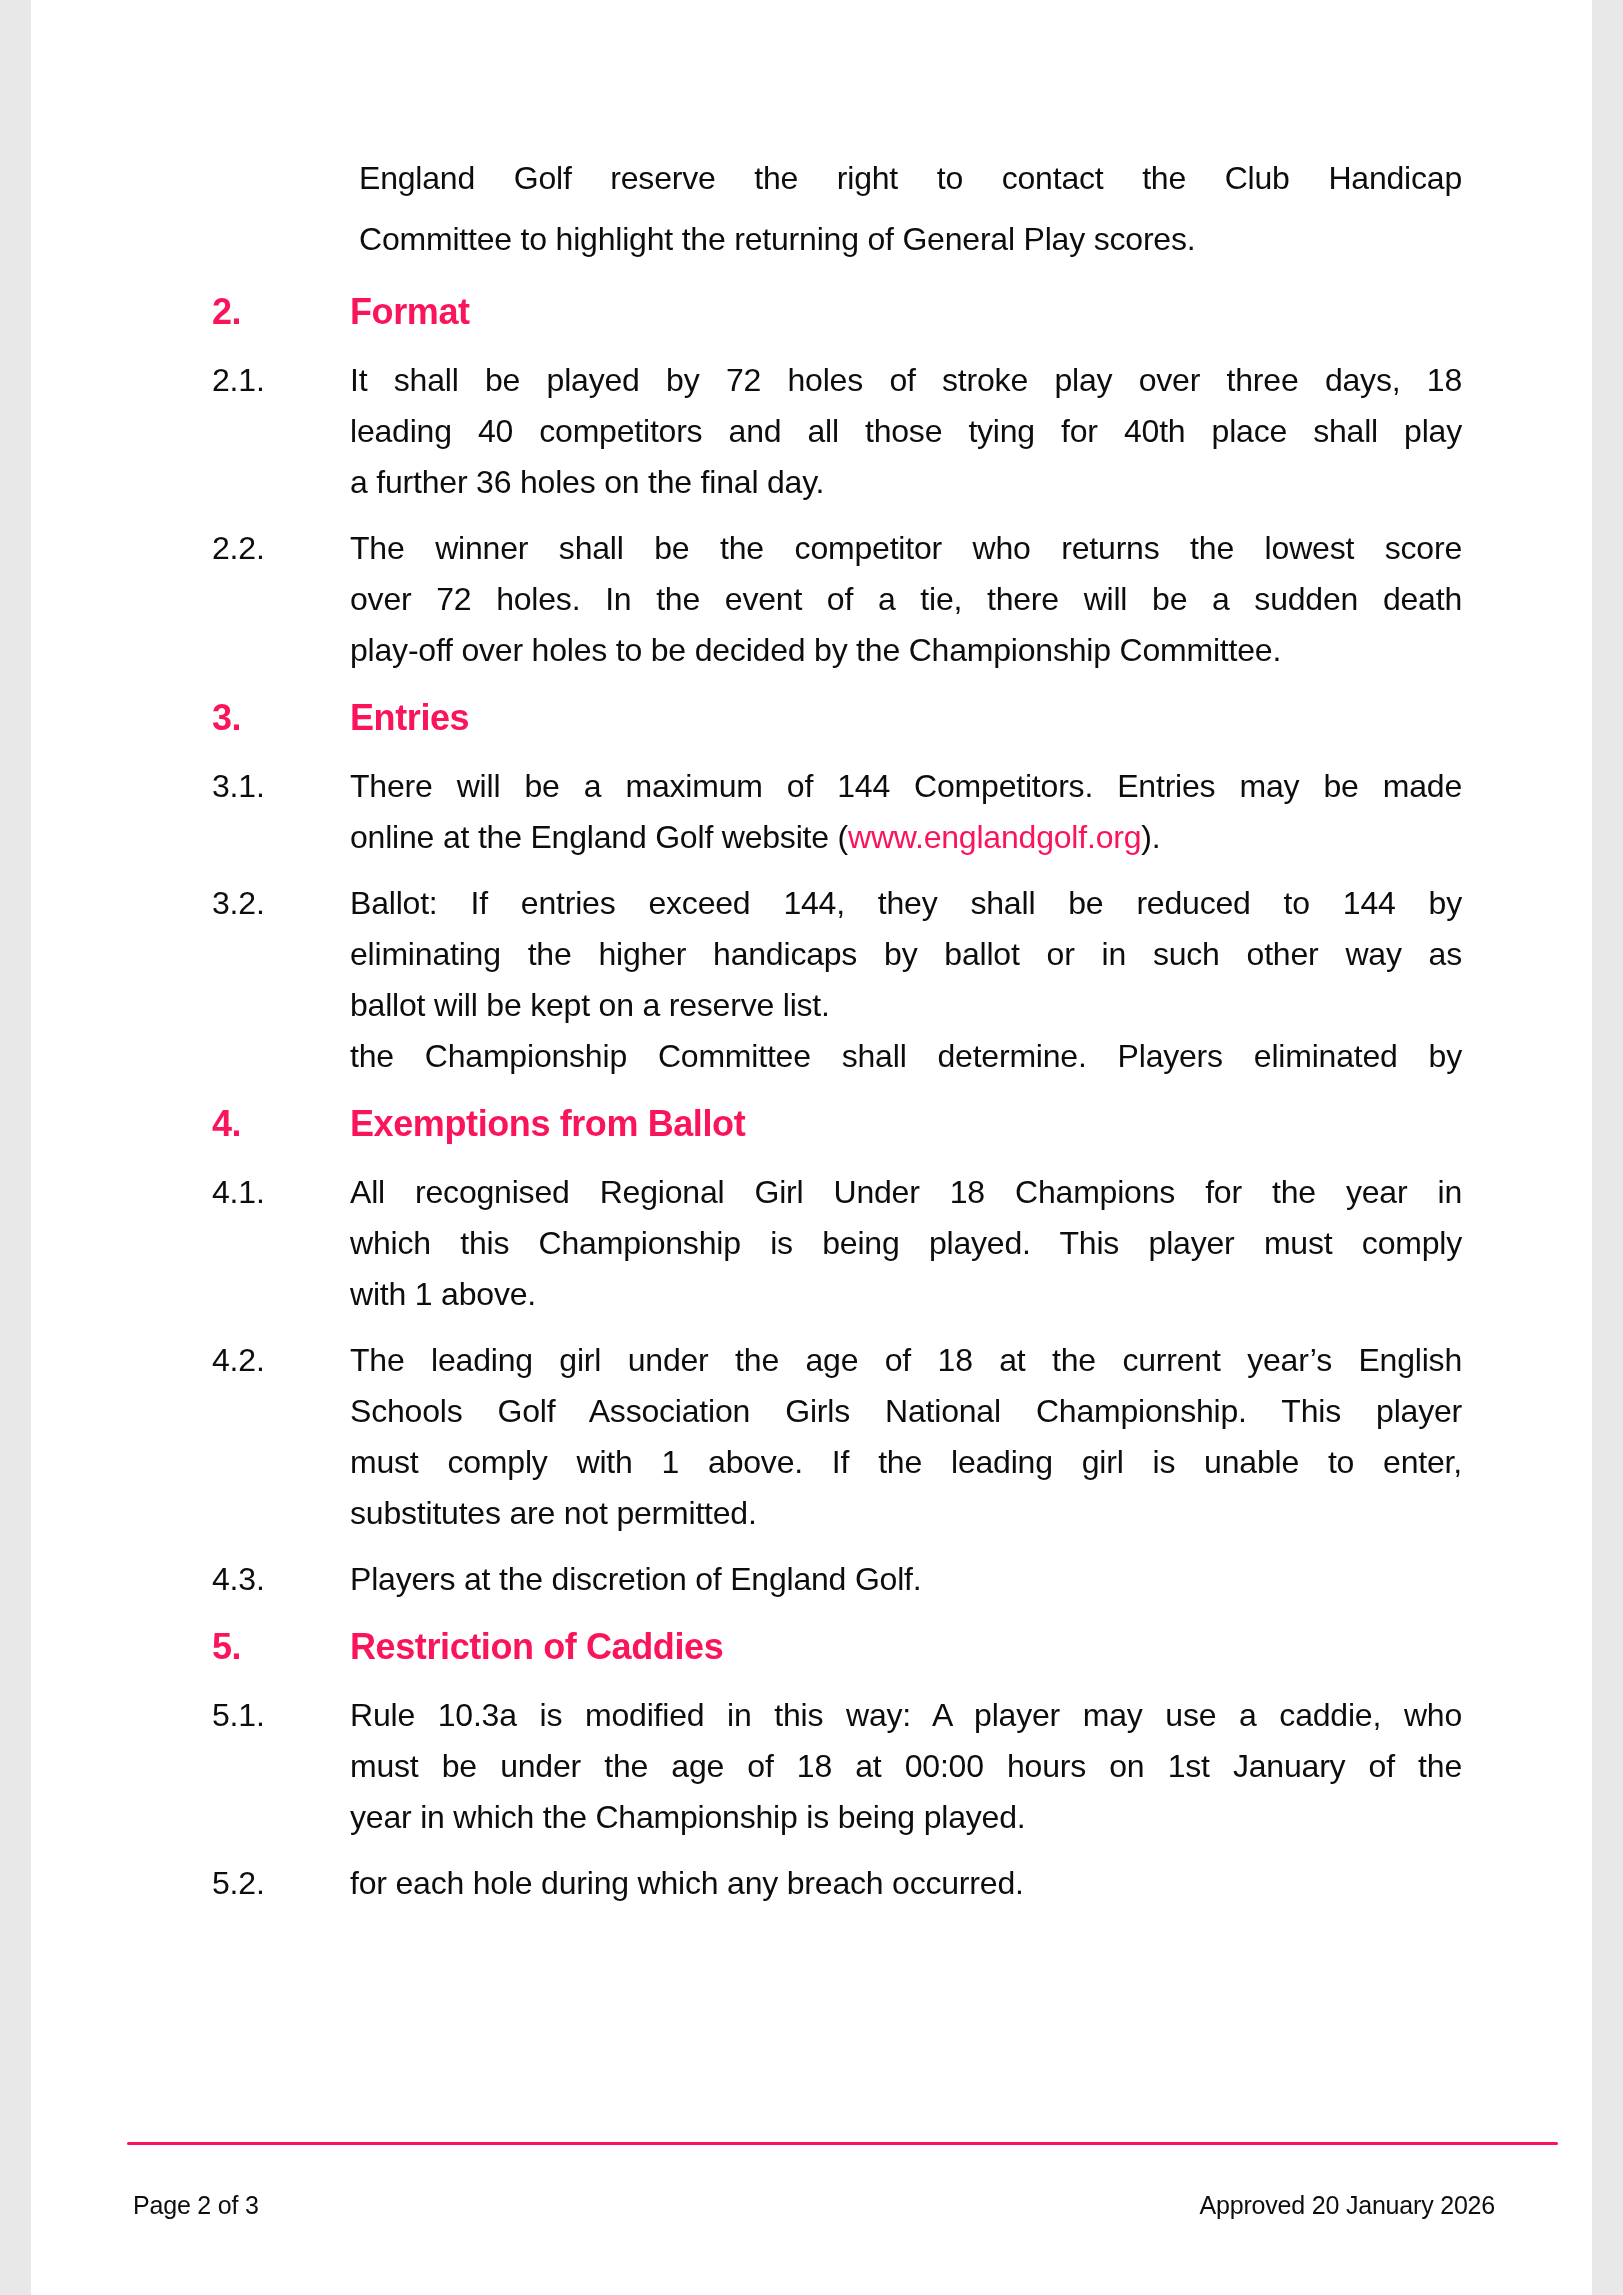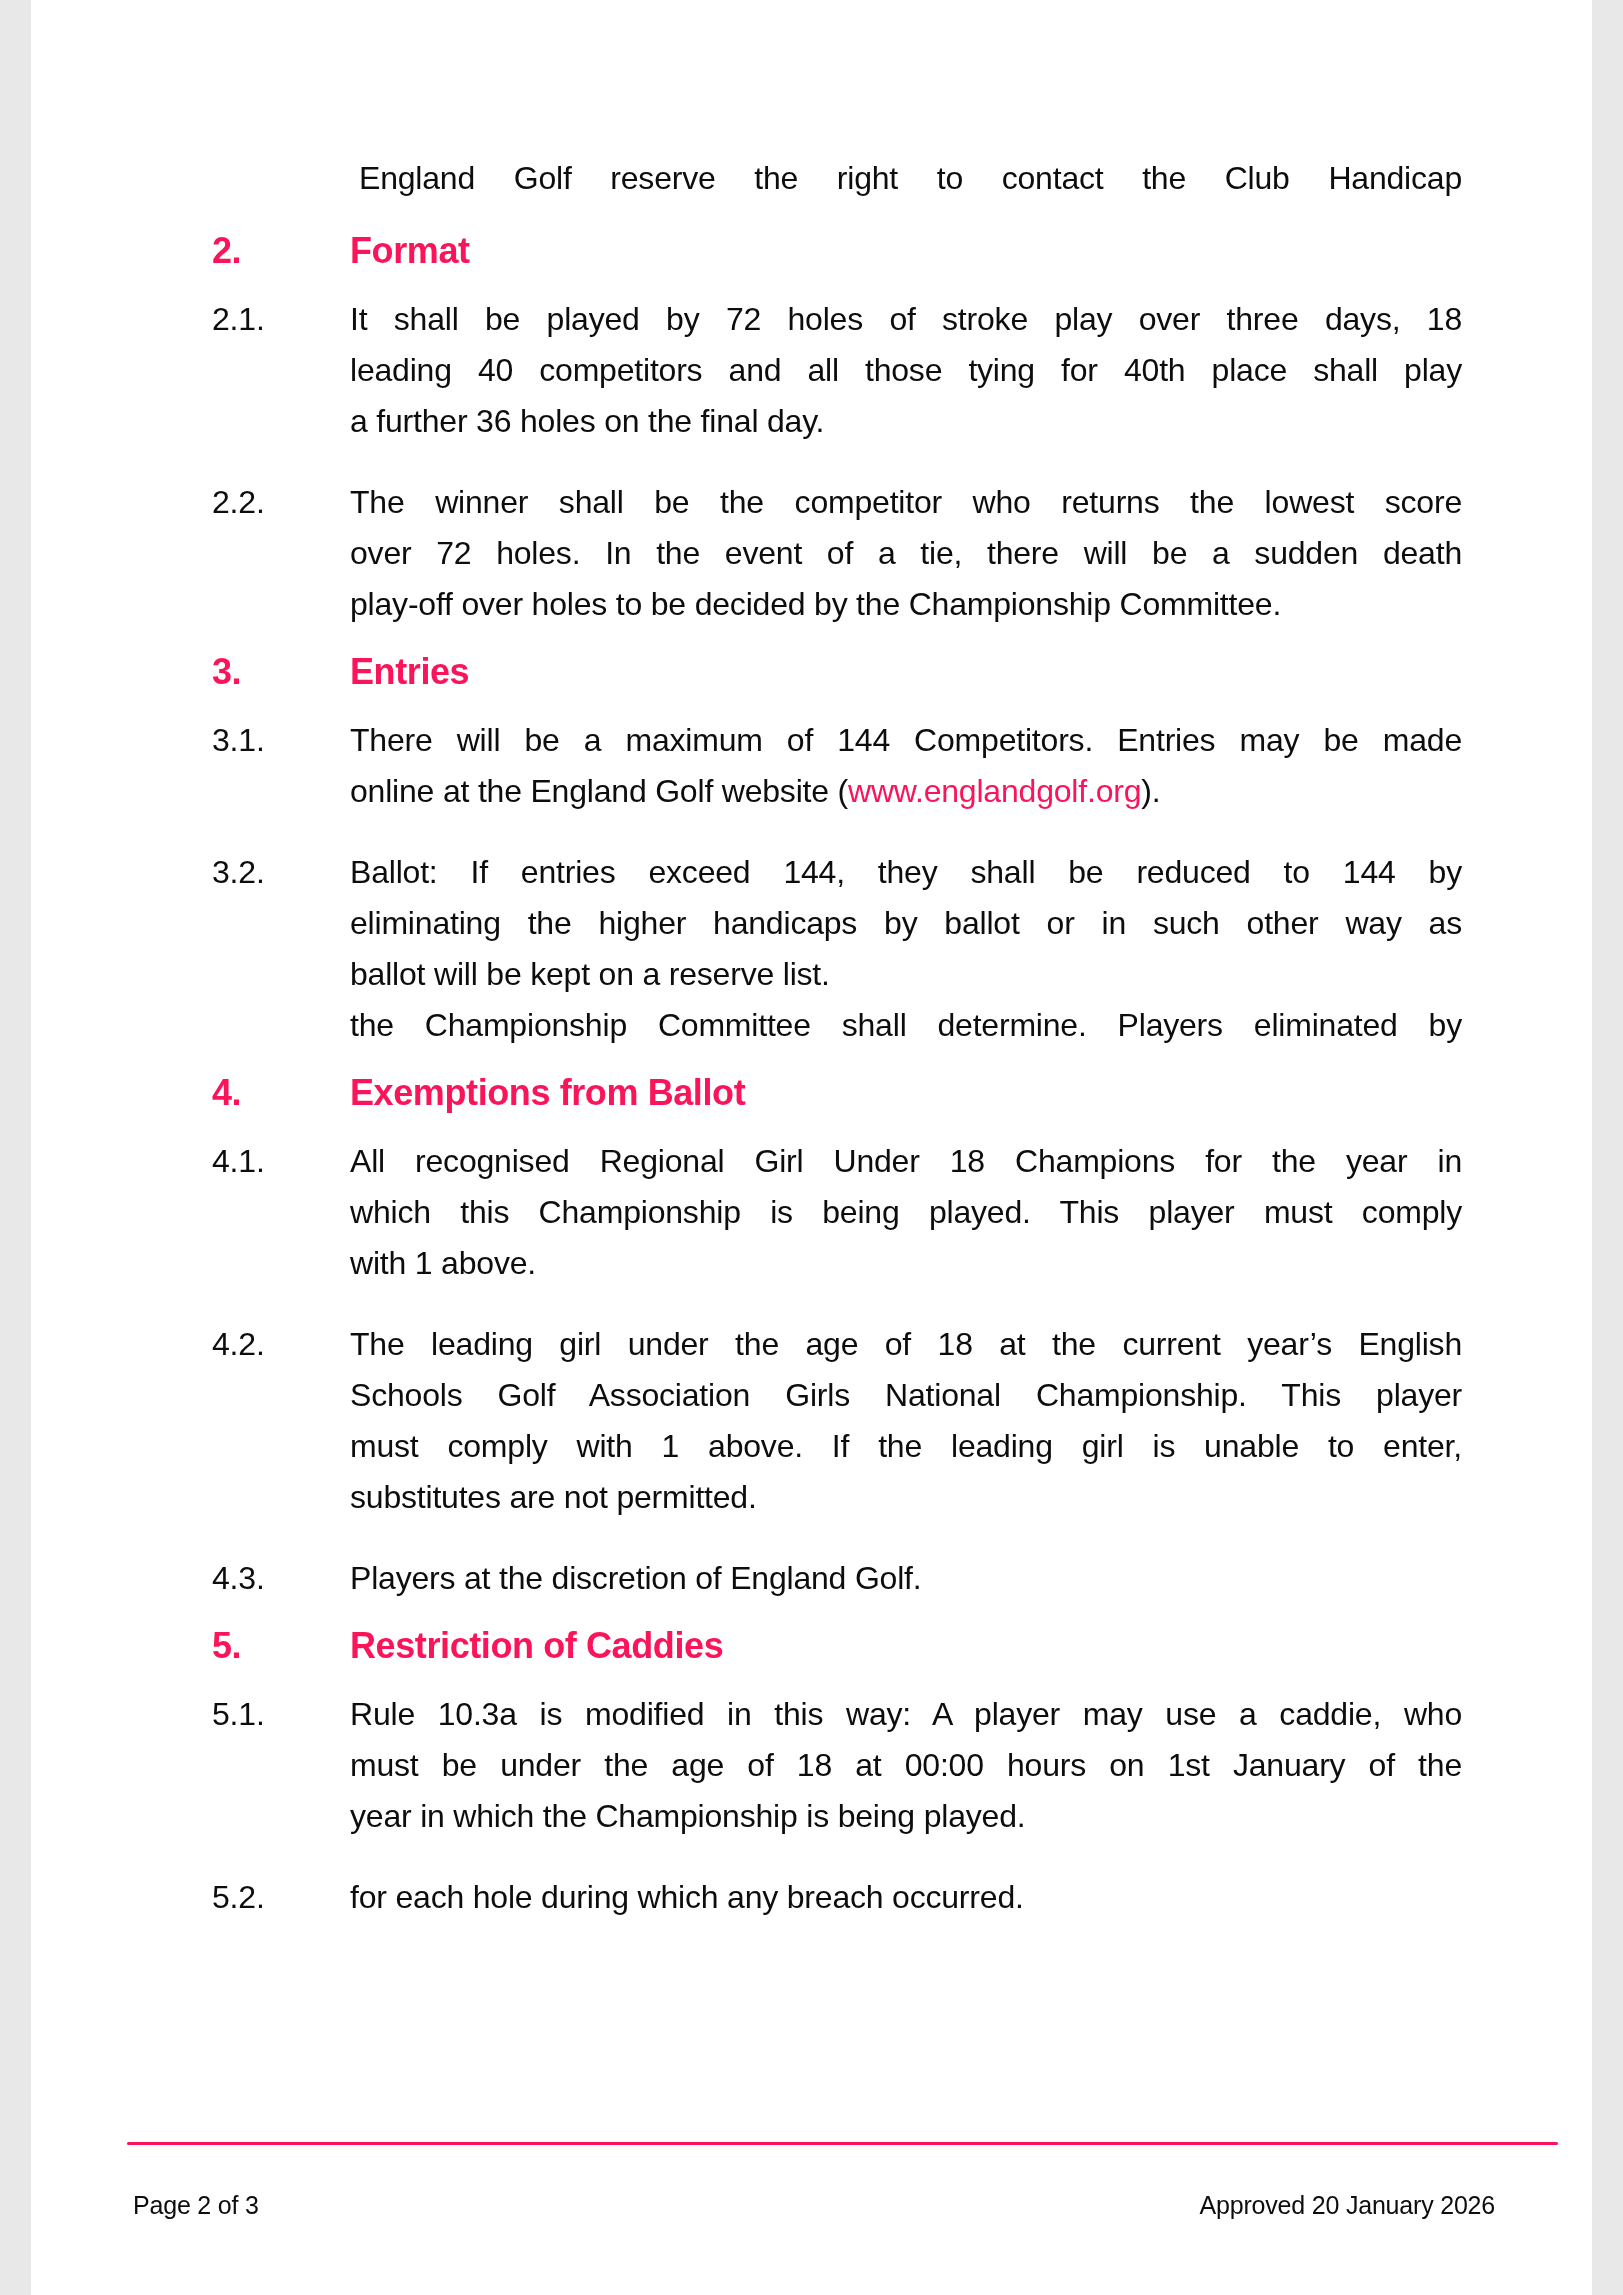--- a/index.html
+++ b/index.html
@@ -31,21 +31,21 @@
   .block{position:relative;padding-left:138px;}
   .num{
     position:absolute;left:0;top:0;
     line-height:inherit;
     white-space:nowrap;
   }
   
   .intro{margin-top:0;line-height:61px;padding-left:147px;}
   .intro .tline{height:61px;}
   
-  .para{margin-top:30px;}
+  .para{margin-top:15px;}
   .para .tline{height:51px;}
   
   .heading{margin-top:16px;}
   .heading + .para{margin-top:16px;}
   .heading .num,
   .htitle{
     color:var(--accent);
     font-weight:700;
     font-size:36px;
     letter-spacing:-0.4px;
@@ -83,20 +83,21 @@
 </style>
 </head>
 <body>
 
 <div class="page">
   <div class="content">
 
     <div class="block intro">
       <div class="ptext">
           <div class="tline">England Golf reserve the right to contact the Club Handicap</div>
+          <div class="tline tline-last">Committee to highlight the returning of General Play scores.</div>
         </div>
     </div>
 
     <div class="block heading">
       <span class="num">2.</span>
       <span class="htitle">Format</span>
     </div>
 
     <div class="block para">
       <span class="num">2.1.</span>

